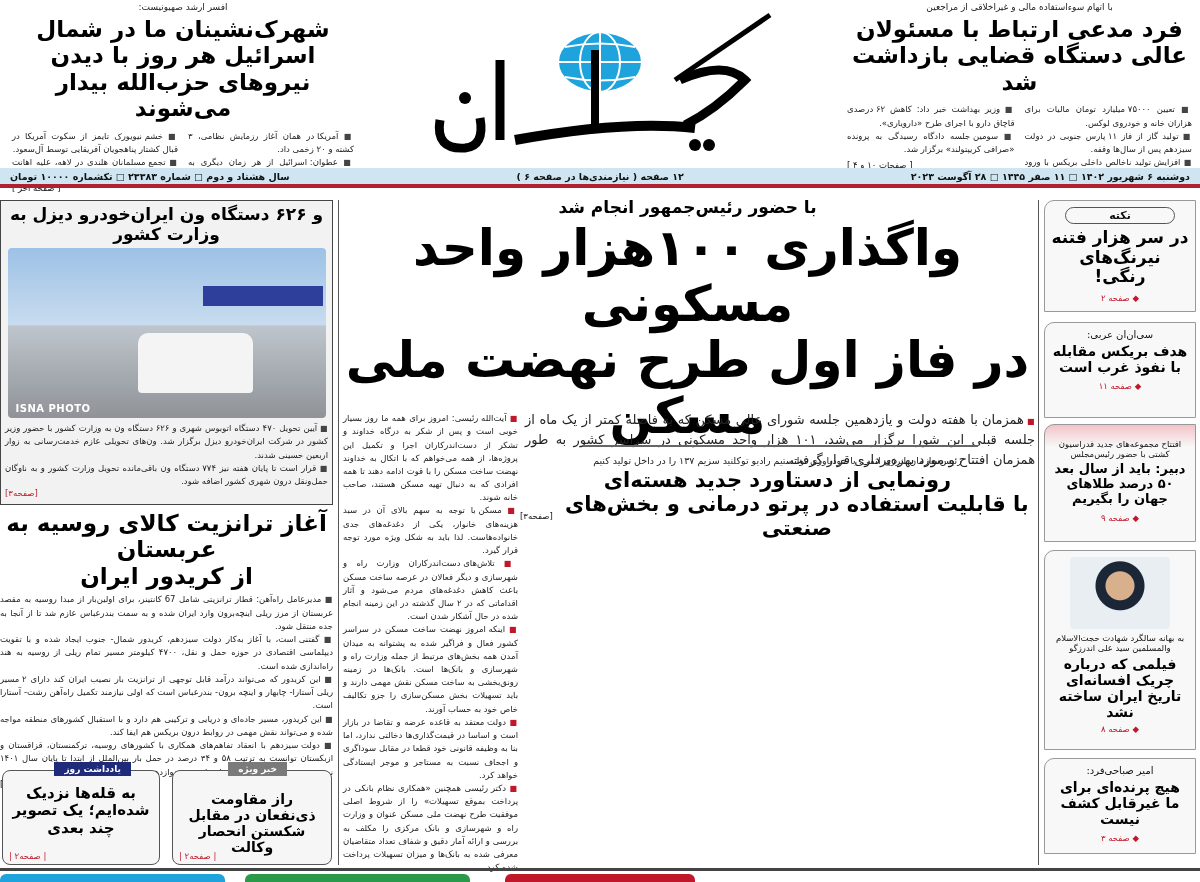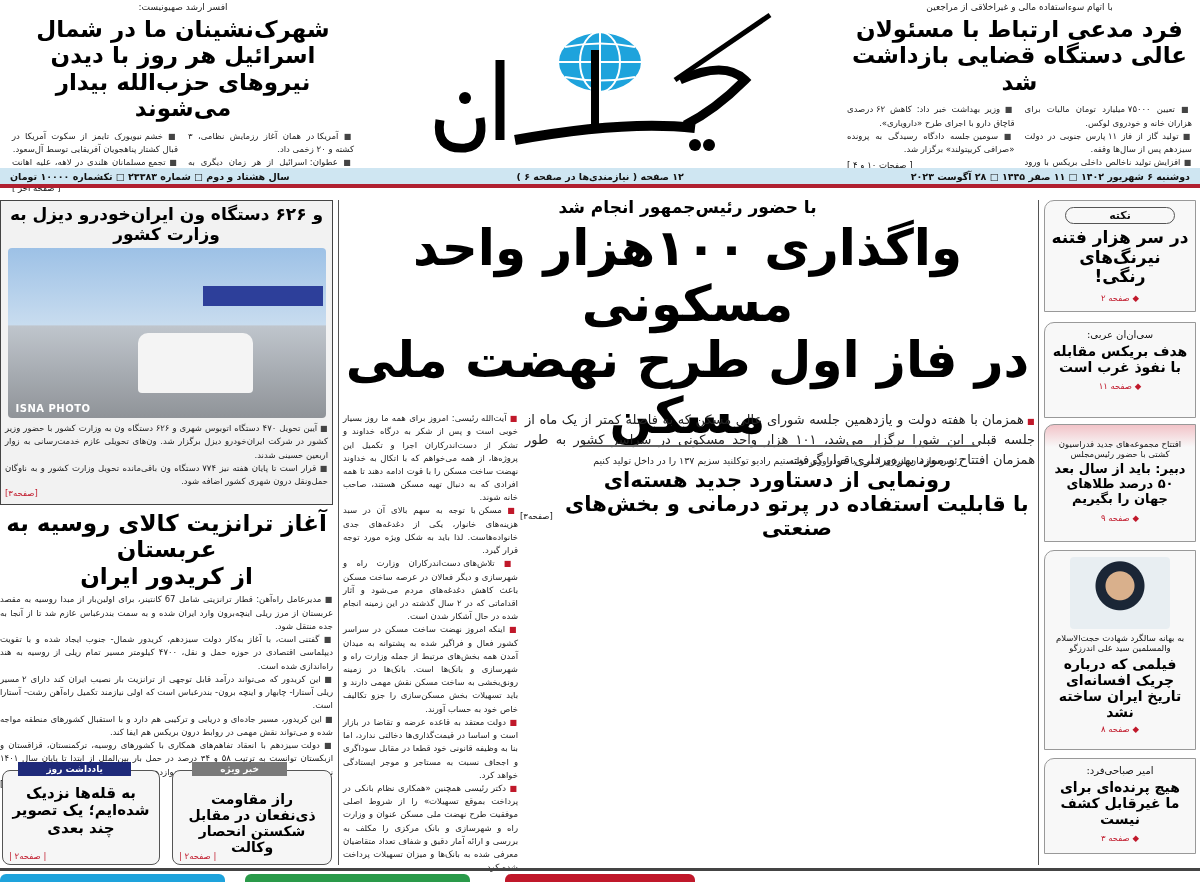--- a/index.html
+++ b/index.html
@@ -18,21 +18,21 @@
 .topblock{top:0;width:350px;height:168px}
 #logo{left:425px;top:0;width:350px;height:168px}
 
 #datebar{left:0;top:168px;width:1200px;height:20px;background:#cfe6f2;border-bottom:4px solid #b02030;display:flex;justify-content:space-between;align-items:center;padding:0 10px;font-size:9.5px;font-weight:bold}
 
 .vrule{background:#555;width:1px}
 .boxed{border:1.5px solid #444;background:#f2f2f2}
 .photo{background:linear-gradient(#9cc2e6,#cfe0ef 55%,#8a8a8a 56%,#b3b3b3);position:relative;overflow:hidden}
 .isna{position:absolute;left:8px;bottom:4px;color:#fff;font-size:10px;font-weight:bold;letter-spacing:.5px}
 .card{border:1.5px solid #555;border-radius:8px;background:#f6f6f6;padding:4px 6px}
-.tag{display:inline-block;color:#fff;font-size:9px;font-weight:bold;padding:2px 28px;position:relative}
+.tag{display:inline-block;color:#fff;font-size:9px;font-weight:bold;padding:2px 10px;position:relative}
 .rightcard{border:1.5px solid #999;border-radius:10px 0 0 0;background:#f8f8f8;padding:6px}
 </style>
 </head>
 <body>
 
 <div id="masthead" class="abs">
 
   <div class="abs topblock" style="right:8px;width:345px">
     <div class="kicker" style="font-size:9px;margin-top:2px">با اتهام سوءاستفاده مالی و غیراخلاقی از مراجعین</div>
     <div class="hl" style="font-size:23px;margin-top:4px">فرد مدعی ارتباط با مسئولان عالی دستگاه قضایی بازداشت شد</div>

